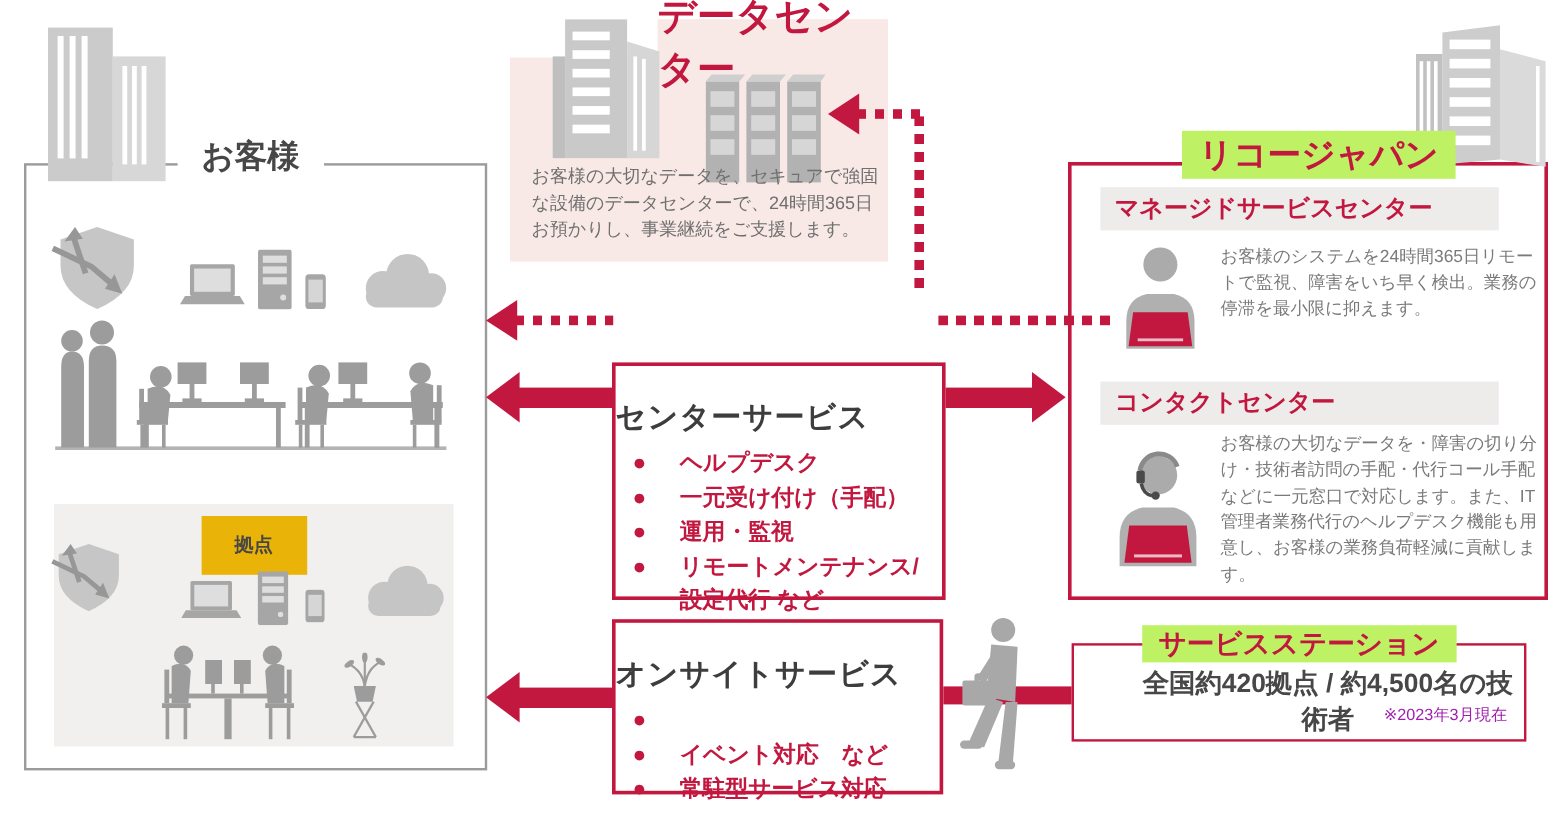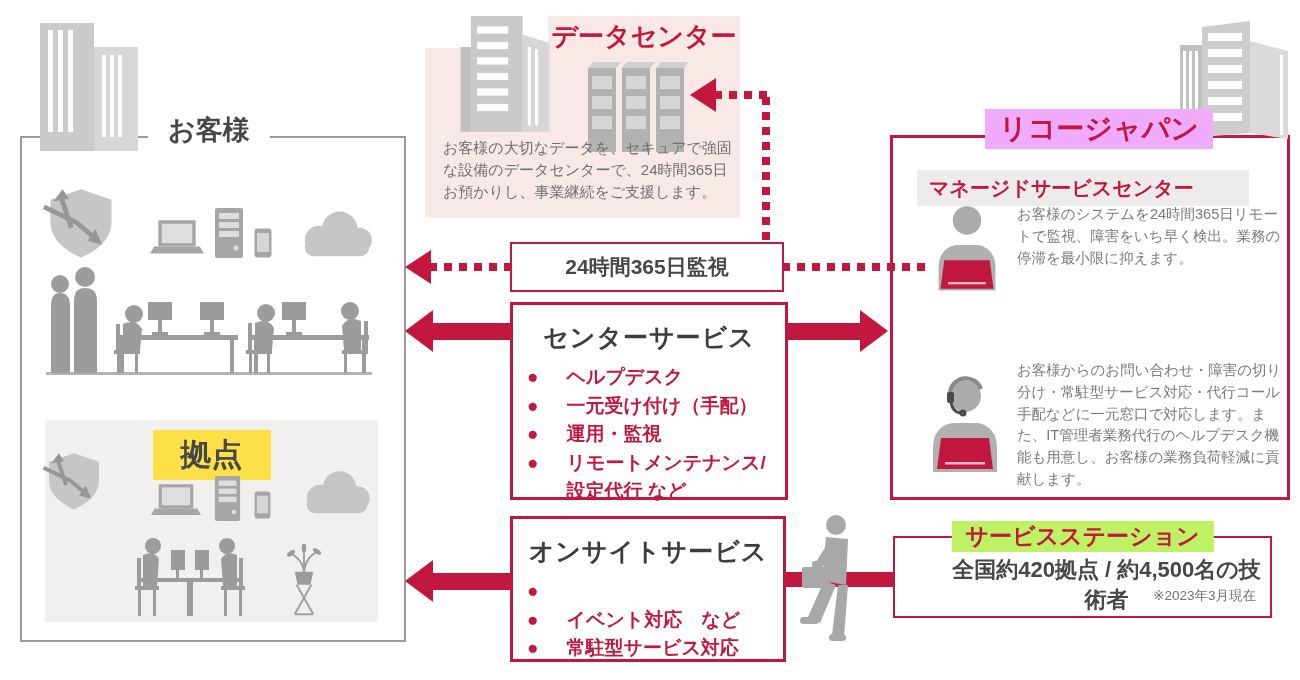--- a/index.html
+++ b/index.html
@@ -22,33 +22,33 @@
   .customer-box{left:20px;top:136px;width:382px;height:502px;border:2px solid var(--border-gray);background:#fff;}
   .customer-label{left:148px;top:110px;background:#fff;padding:2px 20px;font-size:27px;font-weight:bold;color:var(--title-dark);z-index:3;}
   .bld-left{left:34px;top:22px;width:108px;height:134px;z-index:2;}
   .icon-shield-main{left:40px;top:186px;width:82px;height:74px;}
   .icon-laptop-main{left:150px;top:220px;width:54px;height:38px;}
   .icon-server-main{left:214px;top:208px;width:30px;height:50px;}
   .icon-phone-main{left:254px;top:228px;width:18px;height:30px;}
   .icon-cloud-main{left:296px;top:208px;width:82px;height:50px;}
   .office-scene{left:44px;top:262px;width:332px;height:116px;}
   .branch-panel{left:45px;top:420px;width:333px;height:202px;background:var(--panel-gray);}
-  .branch-label{position:absolute;left:50%;transform:translateX(-50%);top:10px;background:#fde047;padding:4px 28px;font-size:31px;font-weight:bold;color:var(--title-dark);white-space:nowrap;}
+  .branch-label{position:absolute;left:50%;transform:translateX(-50%);top:10px;background:#eab308;padding:14px 28px;font-size:16px;font-weight:bold;color:var(--title-dark);white-space:nowrap;}
   .icon-shield-br{position:absolute;left:-4px;top:30px;width:66px;height:62px;}
   .icon-laptop-br{position:absolute;left:106px;top:64px;width:50px;height:35px;}
   .icon-server-br{position:absolute;left:169px;top:56px;width:27px;height:45px;}
   .icon-phone-br{position:absolute;left:209px;top:71px;width:17px;height:28px;}
   .icon-cloud-br{position:absolute;left:253px;top:48px;width:78px;height:47px;}
   .branch-scene{position:absolute;left:62px;top:108px;width:166px;height:90px;}
   .icon-plant{position:absolute;left:240px;top:124px;width:38px;height:74px;}
 
   
   .dc-panel{left:425px;top:48px;width:315px;height:170px;background:var(--pink);}
   .dc-title-strip{left:548px;top:16px;width:192px;height:40px;background:var(--pink);display:flex;align-items:center;justify-content:center;
-    font-size:26px;font-weight:bold;color:var(--accent);z-index:2;}
+    font-size:32px;font-weight:bold;color:var(--accent);z-index:2;}
   .dc-building{left:452px;top:16px;width:104px;height:122px;z-index:2;}
   .dc-racks{left:588px;top:60px;width:100px;height:94px;z-index:2;}
   .dc-desc{left:443px;top:137px;width:292px;font-size:15px;color:#6f6f6f;line-height:1.48;z-index:2;}
 
   
   .ah-left{width:0;height:0;border-top:17px solid transparent;border-bottom:17px solid transparent;border-right:26px solid var(--accent);}
   .ah-left-big{width:0;height:0;border-top:21px solid transparent;border-bottom:21px solid transparent;border-right:28px solid var(--accent);}
   .ah-right-big{width:0;height:0;border-top:21px solid transparent;border-bottom:21px solid transparent;border-left:28px solid var(--accent);}
   .dot-h{height:8px;background:repeating-linear-gradient(90deg,var(--accent) 0 8px,transparent 8px 15px);}
   .dot-v{width:8px;background:repeating-linear-gradient(180deg,var(--accent) 0 8px,transparent 8px 15px);}
@@ -70,46 +70,46 @@
   .os-ah-left{left:405px;top:560px;}
   .os-bar-left{left:430px;top:573px;width:82px;height:17px;}
   .os-connector{left:786px;top:572px;width:108px;height:15px;z-index:1;}
 
   
   .mon-box{left:510px;top:242px;width:270px;height:46px;background:#fff;border:2.5px solid var(--accent);
     display:flex;align-items:center;justify-content:center;font-size:21px;font-weight:bold;color:var(--title-dark);z-index:2;}
   .svc-box{background:#fff;border:3px solid var(--accent);box-sizing:border-box;z-index:2;}
   .cs-box{left:510px;top:302px;width:278px;height:198px;}
   .os-box{left:510px;top:516px;width:276px;height:146px;}
-  .svc-title{margin-top:16px;text-align:center;font-size:25px;font-weight:bold;color:#3d3d3d;letter-spacing:1px;}
+  .svc-title{margin-top:26px;text-align:left;font-size:25px;font-weight:bold;color:#3d3d3d;letter-spacing:1px;}
   .svc-list{list-style:none;margin:9px 0 0 0;padding:0 0 0 14px;}
   .svc-list li{display:flex;font-size:19px;font-weight:bold;color:var(--accent);line-height:1.5;}
   .svc-list .blt{margin-right:1px;}
   .svc-list .txt{white-space:pre-line;margin-left:27px;}
 
   
   .ricoh-box{left:890px;top:135px;width:400px;height:365px;border:3px solid var(--accent);box-sizing:border-box;}
-  .ricoh-label{position:absolute;left:92px;top:-29px;background:#f0abfc;padding:1px 14px;font-size:28px;font-weight:bold;color:var(--accent);white-space:nowrap;z-index:3;}
+  .ricoh-label{position:absolute;left:92px;top:-29px;background:#bef264;padding:1px 14px;font-size:28px;font-weight:bold;color:var(--accent);white-space:nowrap;z-index:3;}
   .bld-right{left:1172px;top:18px;width:122px;height:128px;z-index:2;}
   .sec-header{position:absolute;left:24px;width:332px;height:36px;background:var(--header-gray);color:var(--accent);
     font-size:20px;font-weight:bold;line-height:36px;padding-left:12px;box-sizing:border-box;white-space:nowrap;}
-  .sec-header.h1{top:32px;}
+  .sec-header.h1{top:18px;}
   .sec-header.h2{top:180px;}
   .operator1{position:absolute;left:38px;top:62px;width:72px;height:92px;}
   .operator2{position:absolute;left:32px;top:234px;width:80px;height:100px;}
   .sec-desc{position:absolute;font-size:14.5px;color:#7a7a7a;line-height:1.5;}
   .d1{left:124px;top:66px;width:272px;}
   .d2{left:124px;top:222px;width:276px;}
 
   
   .st-box{left:893px;top:536px;width:379px;height:82px;background:#fff;border:2.5px solid var(--accent);box-sizing:border-box;z-index:2;}
   .st-label{position:absolute;left:50%;transform:translateX(-50%);top:-17px;background:#bef264;padding:0 14px;
     font-size:23px;font-weight:bold;color:var(--accent);white-space:nowrap;}
   .st-stat{text-align:center;margin-top:17px;font-size:22px;font-weight:bold;color:var(--title-dark);padding-left:48px;}
-  .st-note{position:absolute;right:14px;top:49px;font-size:13.5px;color:#737373;}
+  .st-note{position:absolute;right:14px;top:49px;font-size:13.5px;color:#a21caf;}
   .technician{left:798px;top:512px;width:82px;height:142px;z-index:3;}
 </style>
 </head>
 <body>
 
 <div class="stage">
 
   <div class="abs customer-box"></div>
 
   <svg class="abs bld-left" viewBox="0 0 108 132">
@@ -303,23 +303,20 @@
         <rect x="72" y="56" width="20" height="13" fill="#d6d6d6"></rect>
     </g>
   </svg>
   <div class="abs dc-desc">お客様の大切なデータを、セキュアで強固な設備のデータセンターで、24時間365日お預かりし、事業継続をご支援します。</div>
   <div class="abs ah-left dc-ah"></div>
   <div class="abs dot-h dc-dot-h"></div>
   <div class="abs dot-v dc-dot-v"></div>
 
   <div class="abs ah-left mon-ah"></div>
   <div class="abs dot-h mon-dot-left"></div>
-  <div class="abs mon-box">
-    <span>24時間365日監視</span>
-  </div>
   <div class="abs dot-h mon-dot-right"></div>
 
   <div class="abs ah-left-big cs-ah-left"></div>
   <div class="abs bar cs-bar-left"></div>
   <div class="abs bar cs-bar-right"></div>
   <div class="abs ah-right-big cs-ah-right"></div>
   <div class="abs svc-box cs-box">
     <div class="svc-title">センターサービス</div>
     <ul class="svc-list">
       <li>
@@ -383,31 +380,32 @@
 
     <div class="sec-header h1">マネージドサービスセンター</div>
     <svg class="operator1" viewBox="0 0 76 94">
       <circle cx="38" cy="20" r="15" fill="#ababab"></circle>
       <path d="M8,94 V70 Q8,50 26,46 H50 Q68,50 68,70 V94 Z" fill="#b0b0b0"></path>
       <polygon points="14,62 62,62 66,92 10,92" fill="#c2183f"></polygon>
       <rect x="18" y="85" width="40" height="2.5" fill="#ffffff" opacity="0.7"></rect>
     </svg>
     <div class="sec-desc d1">お客様のシステムを24時間365日リモートで監視、障害をいち早く検出。業務の停滞を最小限に抑えます。</div>
 
+    <div class="sec-header h2">コンタクトセンター</div>
     <svg class="operator2" viewBox="0 0 80 100">
       <circle cx="40" cy="24" r="16" fill="#ababab"></circle>
       <path d="M25,20 A16,16 0 0 1 56,17" stroke="#8a8a8a" stroke-width="4" fill="none"></path>
       <rect x="22" y="20" width="7" height="11" rx="2" fill="#4a4a4a"></rect>
       <path d="M26,31 Q28,40 35,41" stroke="#4a4a4a" stroke-width="3" fill="none"></path>
       <circle cx="38" cy="41" r="3.5" fill="#4a4a4a"></circle>
       <path d="M8,100 V76 Q8,55 27,51 H53 Q72,55 72,76 V100 Z" fill="#b0b0b0"></path>
       <polygon points="16,66 64,66 68,97 12,97" fill="#c2183f"></polygon>
       <rect x="20" y="90" width="40" height="2.5" fill="#ffffff" opacity="0.7"></rect>
     </svg>
-    <div class="sec-desc d2">お客様からのお問い合わせ・障害の切り分け・常駐型サービス対応・代行コール手配などに一元窓口で対応します。また、IT管理者業務代行のヘルプデスク機能も用意し、お客様の業務負荷軽減に貢献します。</div>
+    <div class="sec-desc d2">お客様の大切なデータを・障害の切り分け・技術者訪問の手配・代行コール手配などに一元窓口で対応します。また、IT管理者業務代行のヘルプデスク機能も用意し、お客様の業務負荷軽減に貢献します。</div>
   </div>
 
   <div class="abs st-box">
     <div class="st-label">サービスステーション</div>
     <div class="st-stat">全国約420拠点 / 約4,500名の技術者</div>
     <div class="st-note">※2023年3月現在</div>
   </div>
 
   <svg class="abs technician" viewBox="0 0 82 140">
     <g fill="#a8a8a8">

